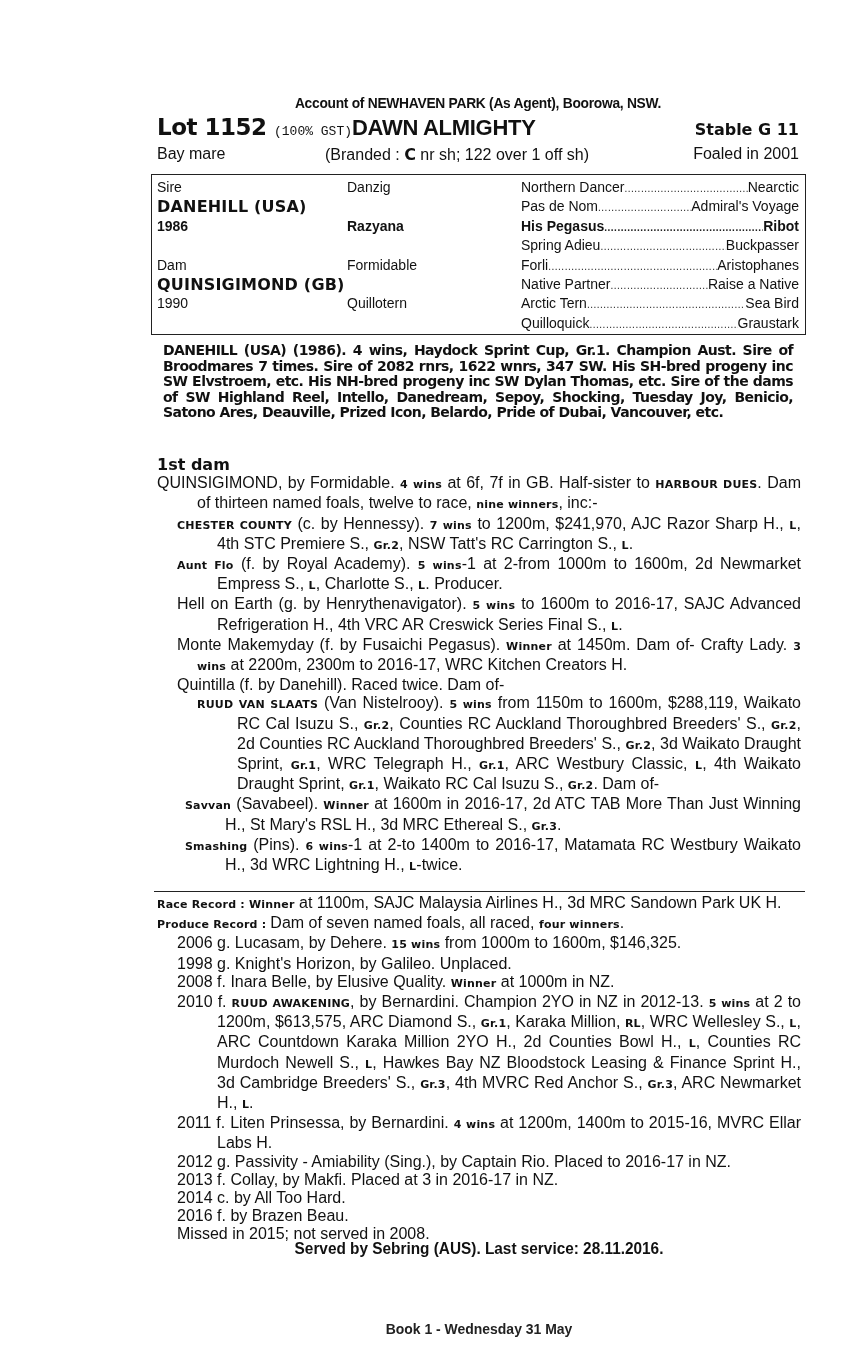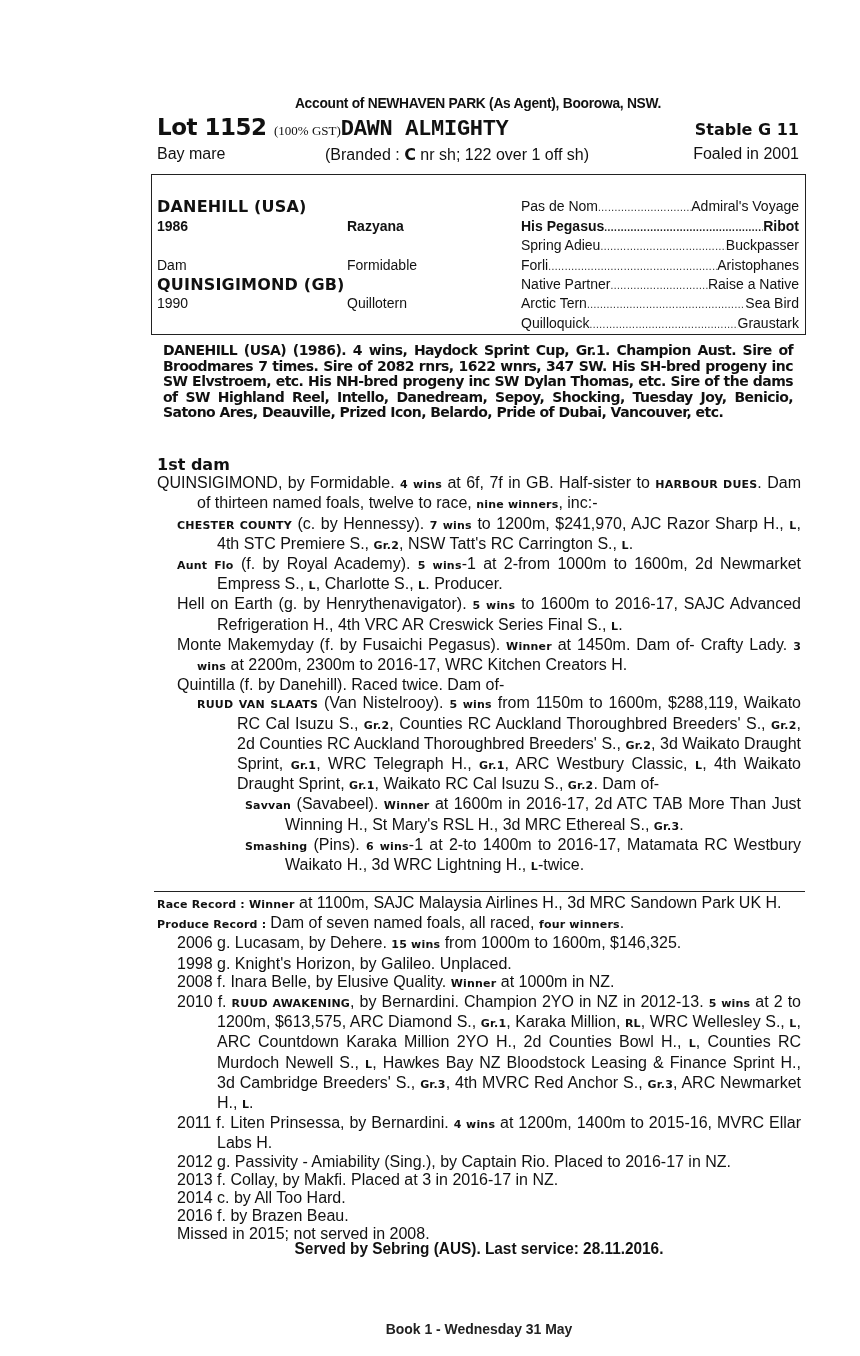--- a/index.html
+++ b/index.html
@@ -1,22 +1,22 @@
 <!DOCTYPE html>
 <html><head>
 <meta charset="utf-8">
 <style>
   html, body { margin: 0; padding: 0; background: #ffffff; }
   body { width: 860px; height: 1356px; position: relative; overflow: hidden; color: #111; font-family: "Liberation Sans", sans-serif; }
   .page { position: absolute; left: 0; top: 0; width: 860px; height: 1356px; }
   .account { position: absolute; top: 94px; left: 150px; width: 656px; text-align: center; font-family: "Liberation Sans Narrow", "Liberation Sans", sans-serif; font-weight: bold; font-size: 15px; letter-spacing: -0.3px; transform: scaleX(0.92); transform-origin: center; }
   .lotline { position: absolute; top: 114px; left: 157px; width: 642px; height: 30px; }
   .lot { position: absolute; left: 0; top: 0; font-family: "DejaVu Sans", sans-serif; font-weight: bold; font-size: 23px; letter-spacing: -0.5px; }
-  .gst { font-family: Liberation Serif, serif; font-weight: normal; font-size: 13px; letter-spacing: 0; }
-  .horse { font-family: Liberation Mono, monospace; font-weight: bold; font-size: 22px; letter-spacing: -0.3px; }
+  .gst { font-family: Liberation Mono, monospace; font-weight: normal; font-size: 13px; letter-spacing: 0; }
+  .horse { font-family: Liberation Sans, sans-serif; font-weight: bold; font-size: 22px; letter-spacing: -0.3px; }
   .stable { position: absolute; right: 0; top: 6px; font-family: "DejaVu Sans", sans-serif; font-weight: bold; font-size: 16px; }
   .subline { position: absolute; top: 145px; left: 157px; width: 642px; height: 20px; font-size: 16px; }
   .subline .col1 { position: absolute; left: 0; }
   .subline .col2 { position: absolute; left: 168px; }
   .subline .col3 { position: absolute; right: 0; }
   .brand-c { font-family: "DejaVu Sans", sans-serif; font-weight: bold; }
 
   .pedigree { position: absolute; left: 151px; top: 174px; width: 653px; height: 159px; border: 1.6px solid #222; box-sizing: content-box; }
   .ped-row { position: absolute; left: 0; width: 100%; height: 19px; font-size: 14px; line-height: 19px; }
   .ped-a { position: absolute; left: 5px; }
@@ -31,21 +31,21 @@
   .sire-desc { position: absolute; top: 343px; left: 163px; width: 630px; font-family: "DejaVu Sans", sans-serif; font-weight: bold; font-size: 14px; line-height: 15.5px; letter-spacing: -0.55px; text-align: justify; text-align-last: left; }
 
   .text { position: absolute; left: 157px; width: 644px; font-size: 16px; line-height: 18.2px; }
   .b { font-family: "DejaVu Sans", sans-serif; font-weight: bold; font-size: 11px; letter-spacing: 0.2px; }
   .head { font-family: "DejaVu Sans", sans-serif; font-weight: bold; font-size: 16px; }
   .para { text-align: justify; text-align-last: left; }
   .ind0 { padding-left: 40px; text-indent: -40px; }
   .ind1 { margin-left: 20px; padding-left: 40px; text-indent: -40px; }
   .ind1b { margin-left: 20px; padding-left: 20px; text-indent: -20px; }
   .ind2 { margin-left: 40px; padding-left: 40px; text-indent: -40px; }
-  .ind3 { margin-left: 88px; padding-left: 40px; text-indent: -40px; }
+  .ind3 { margin-left: 28px; padding-left: 40px; text-indent: -40px; }
 
   .divider { position: absolute; left: 154px; top: 891px; width: 651px; height: 0; border-top: 1.6px solid #222; }
 
   .served { position: absolute; top: 1240px; left: 157px; width: 644px; text-align: center; font-family: "Liberation Sans", sans-serif; font-weight: bold; font-size: 16px; transform: scaleX(0.96); }
   .footer { position: absolute; top: 1320px; left: 157px; width: 644px; text-align: center; font-family: "Liberation Sans", sans-serif; font-weight: bold; font-size: 15.5px; color: #222; transform: scaleX(0.9); }
 </style>
 </head>
 <body>
 
 <div class="page">
@@ -60,20 +60,29 @@
     <div class="stable">Stable G 11</div>
   </div>
 
   <div class="subline">
     <span class="col1">Bay mare</span>
     <span class="col2"><span>(Branded : </span><span class="brand-c">C</span><span> nr sh; 122 over 1 off sh)</span></span>
     <span class="col3">Foaled in 2001</span>
   </div>
 
   <div class="pedigree" id="pedigree">
+      <div class="ped-row" style="top: 3px;">
+        <span class="ped-a">Sire</span>
+        <span class="ped-b">Danzig</span>
+        <span class="ped-c">
+          <span class="n">Northern Dancer</span>
+          <span class="dots"></span>
+          <span class="s">Nearctic</span>
+        </span>
+      </div>
       <div class="ped-row" style="top: 22.4px;">
         <span class="ped-a big">DANEHILL (USA)</span>
         <span class="ped-b"></span>
         <span class="ped-c">
           <span class="n">Pas de Nom</span>
           <span class="dots"></span>
           <span class="s">Admiral's Voyage</span>
         </span>
       </div>
       <div class="ped-row" style="top: 41.8px; font-weight: bold;">

